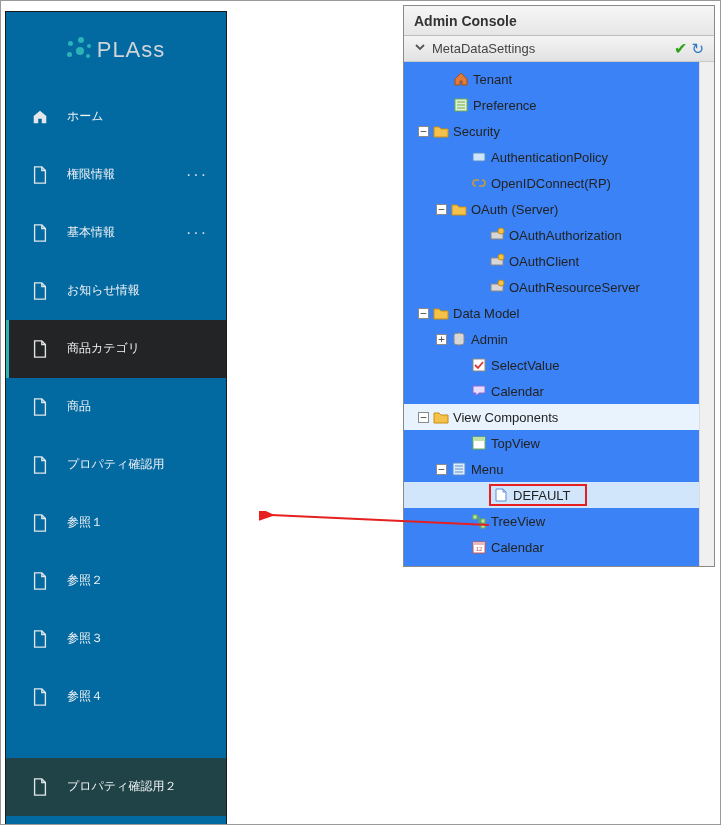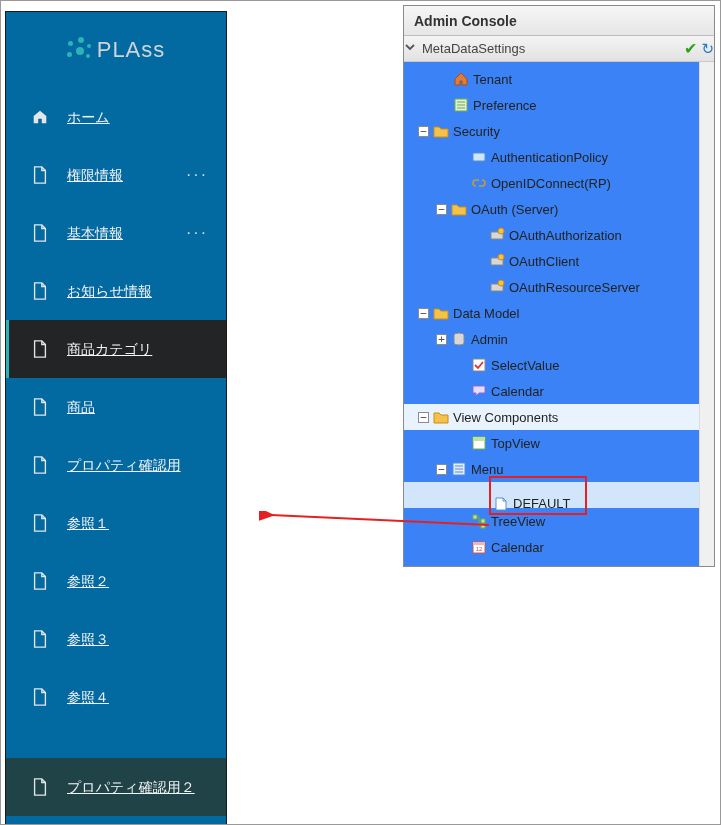--- a/index.html
+++ b/index.html
@@ -54,23 +54,22 @@
   }
   .sidebar-item .icon {
     width: 18px;
     margin-right: 18px;
     color: #e4e7ea;
     display: flex; align-items: center; justify-content: center;
     flex-shrink: 0;
   }
   .sidebar-item .label {
     flex: 1;
-    font-size: 14px;
+    font-size: 12px;
     line-height: 1.3;
-    text-decoration: underline;
   }
   .sidebar-item .dots {
     color: #dcdfe3;
     letter-spacing: 2px;
     font-size: 16px;
     padding-right: 2px;
   }
   .sidebar-item.active1 {
     background: #222425;
     border-left-color: #2bb3b8;
@@ -96,21 +95,21 @@
     padding: 0 10px;
     font-weight: bold;
     color: #333;
     font-size: 14px;
   }
   .section-header {
     height: 26px;
     background: linear-gradient(#f4f4f4,#e2e2e2);
     border-bottom: 1px solid #c8c8c8;
     display: flex; align-items: center;
-    padding: 0 0;
+    padding: 0 10px;
     color: #444;
     font-size: 13px;
   }
   .section-header .chev { margin-right: 6px; color:#555; }
   .section-header .label { flex: 1; }
   .section-header .chk { color:#2ea218; font-size:16px; margin-right:4px;}
   .section-header .refresh { color:#2a78c4; font-size:15px; }
   .tree {
     padding: 4px 0 6px 0;
     font-size: 13px;
@@ -474,21 +473,21 @@
             <line x1="4" y1="5" x2="12" y2="5" stroke="#5a8fce"></line>
             <line x1="4" y1="8" x2="12" y2="8" stroke="#5a8fce"></line>
             <line x1="4" y1="11" x2="12" y2="11" stroke="#5a8fce"></line>
           </svg>
         </span>
         <span class="node-label">Menu</span>
       </div>
       <div class="tree-row hl">
         <span class="indent" style="width:68px"></span>
         <span class="exp-spacer"></span>
-        <span class="highlight-box" style="display:inline-flex;align-items:center;padding:18px 14px 1px 2px;">
+        <span class="highlight-box" style="display:inline-flex;align-items:center;padding:1px 14px 1px 2px;">
           <span class="node-icon">
             <svg width="16" height="16" viewBox="0 0 16 16">
               <path d="M3 2 H10 L13 5 V14 H3 Z" fill="#fff" stroke="#5a8fce"></path>
               <path d="M10 2 V5 H13" fill="none" stroke="#5a8fce"></path>
             </svg>
           </span>
           <span class="node-label">DEFAULT</span>
         </span>
       </div>
       <div class="tree-row">

